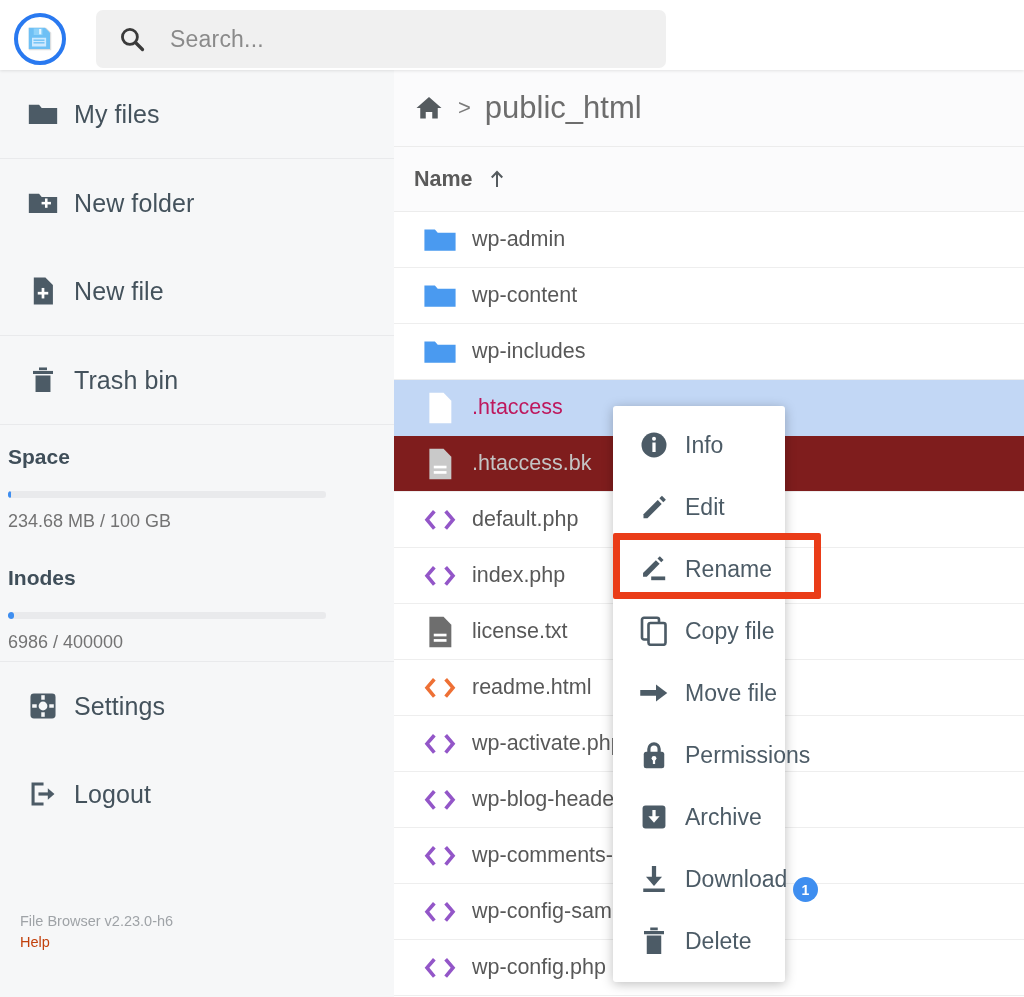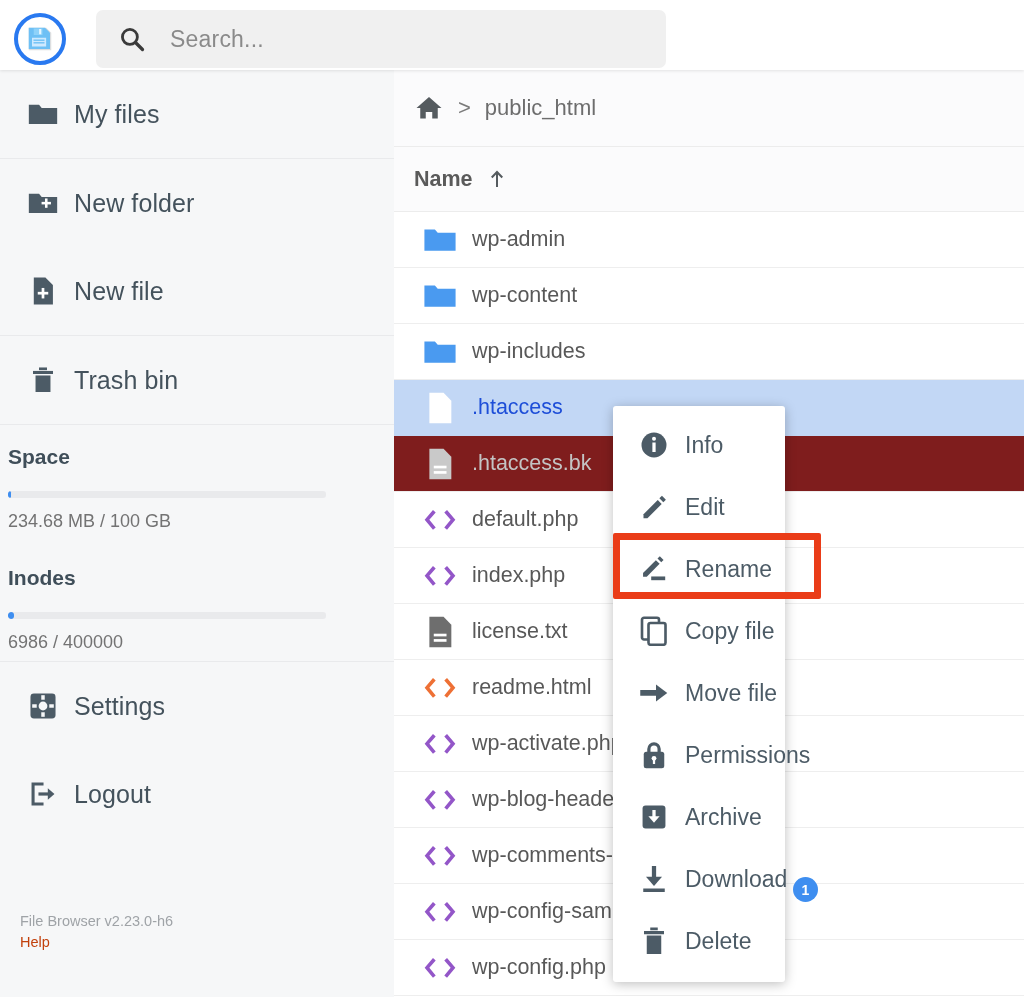--- a/index.html
+++ b/index.html
@@ -96,21 +96,21 @@
 
   
   .main { flex: 1; display: flex; flex-direction: column; background: #fbfbfc; min-width: 0; }
   .breadcrumb {
     height: 76px; min-height: 76px;
     display: flex; align-items: center;
     padding-left: 20px;
     background: #fbfbfc;
   }
   .crumb-sep { margin: 0 14px; color: #7b7b7b; font-size: 22px; }
-  .crumb-text { font-size: 22px; color: #6d6d6d; }
+  .crumb-text { font-size: 31px; color: #6d6d6d; }
   .listhead {
     height: 66px; min-height: 66px;
     display: flex; align-items: center;
     padding-left: 20px;
     background: #fbfbfc;
     border-top: 1px solid #ececec;
     border-bottom: 1px solid #ececec;
   }
   .listhead .h-name { font-size: 21.5px; font-weight: bold; color: #5a5a5a; }
   .listhead .h-arrow { margin-left: 12px; }
@@ -122,21 +122,21 @@
     border-bottom: 1px solid #eeeeee;
     padding-left: 14px;
     background: #ffffff;
   }
   .row .ricon { width: 64px; min-width: 64px; display: flex; align-items: center; justify-content: center; }
   .row .rname {
     font-size: 21.5px; color: #585858;
     white-space: nowrap; overflow: hidden;
   }
   .row.selected { background: #c2d7f5; border-bottom-color: #c2d7f5; }
-  .row.selected .rname { color: #1d4ed8; }
+  .row.selected .rname { color: #be185d; }
   .row.muted { background: #7f1d1d; }
   .row.muted .rname { color: #c4c4c4; }
 
   
   .ctxmenu {
     position: absolute;
     left: 613px; top: 406px;
     width: 172px;
     background: #ffffff;
     border-radius: 3px;

